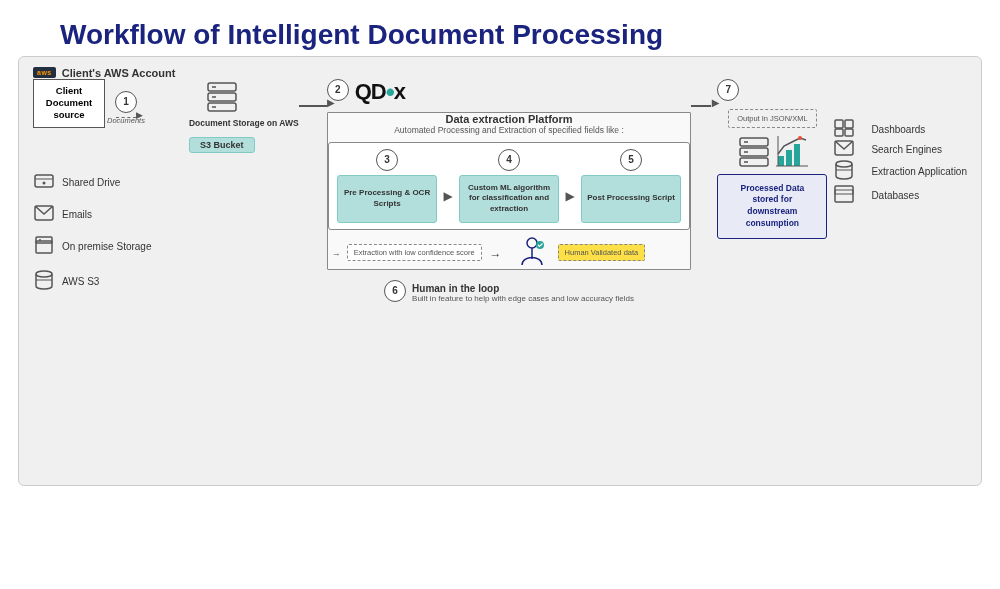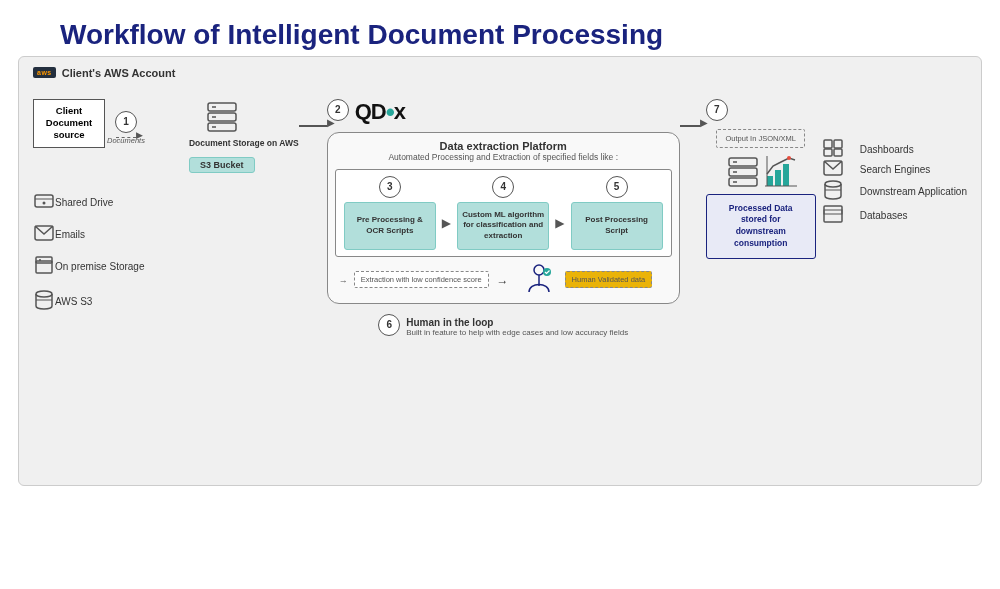--- a/index.html
+++ b/index.html
@@ -30,21 +30,21 @@
       min-height: 430px;
     }
 
     .aws-header {
       display: flex;
       align-items: center;
       gap: 6px;
       font-size: 11px;
       font-weight: 700;
       color: #333;
-      margin-bottom: 20px;
+      margin-bottom: 0;
     }
 
     .aws-logo {
       background: #232f3e;
       color: #ff9900;
       font-size: 7px;
       font-weight: 900;
       padding: 2px 4px;
       border-radius: 2px;
       letter-spacing: 0.5px;
@@ -65,20 +65,21 @@
     .source-items {
       margin-top: 18px;
       display: flex;
       flex-direction: column;
       gap: 10px;
     }
 
     .source-item {
       display: flex;
       align-items: center;
+      gap: 7px;
       font-size: 10px;
       color: #333;
     }
 
     .source-icon {
       font-size: 16px;
       width: 22px;
       text-align: center;
     }
 
@@ -117,22 +118,22 @@
       padding: 2px 10px;
       border-radius: 3px;
       margin-top: 8px;
       text-align: center;
     }
 
     .platform-box {
       border: 1.5px solid #888;
       background: #f9f9f9;
       width: 100%;
-      padding: 7px;
-      border-radius: 12px;
+      padding: 0;
+      border-radius: 1px;
       margin-top: 7px;
     }
 
     .platform-title {
       font-size: 11px;
       font-weight: 700;
       text-align: center;
       color: #333;
     }
 
@@ -184,21 +185,21 @@
       background: #fff;
       padding: 3px 6px;
       font-size: 7.5px;
       text-align: center;
       color: #555;
       border-radius: 2px;
     }
 
     .human-validated-box {
       border: 1px dashed #888;
-      background: #eab308;
+      background: #fde047;
       padding: 3px 6px;
       font-size: 7.5px;
       text-align: center;
       color: #555;
       border-radius: 2px;
     }
 
     .human-label {
       font-size: 10px;
       font-weight: 800;
@@ -518,21 +519,21 @@
         <span>Search Engines</span>
       </div>
       <div class="output-item">
         <span class="output-icon">
           <svg width="20" height="22" viewBox="0 0 20 22">
               <ellipse cx="10" cy="5" rx="8" ry="3" fill="none" stroke="#555" stroke-width="1.5"></ellipse>
               <path d="M2 5 v12 a8 3 0 0 0 16 0 V5" fill="none" stroke="#555" stroke-width="1.5"></path>
               <line x1="2" y1="11" x2="18" y2="11" stroke="#555" stroke-width="1"></line>
             </svg>
         </span>
-        <span>Downstream Application</span>
+        <span>Extraction Application</span>
       </div>
       <div class="output-item">
         <span class="output-icon">
           <svg width="20" height="20" viewBox="0 0 20 20">
               <rect x="1" y="2" width="18" height="16" rx="1" fill="none" stroke="#555" stroke-width="1.5"></rect>
               <rect x="1" y="6" width="18" height="4" fill="none" stroke="#555" stroke-width="1"></rect>
             </svg>
         </span>
         <span>Databases</span>
       </div>

